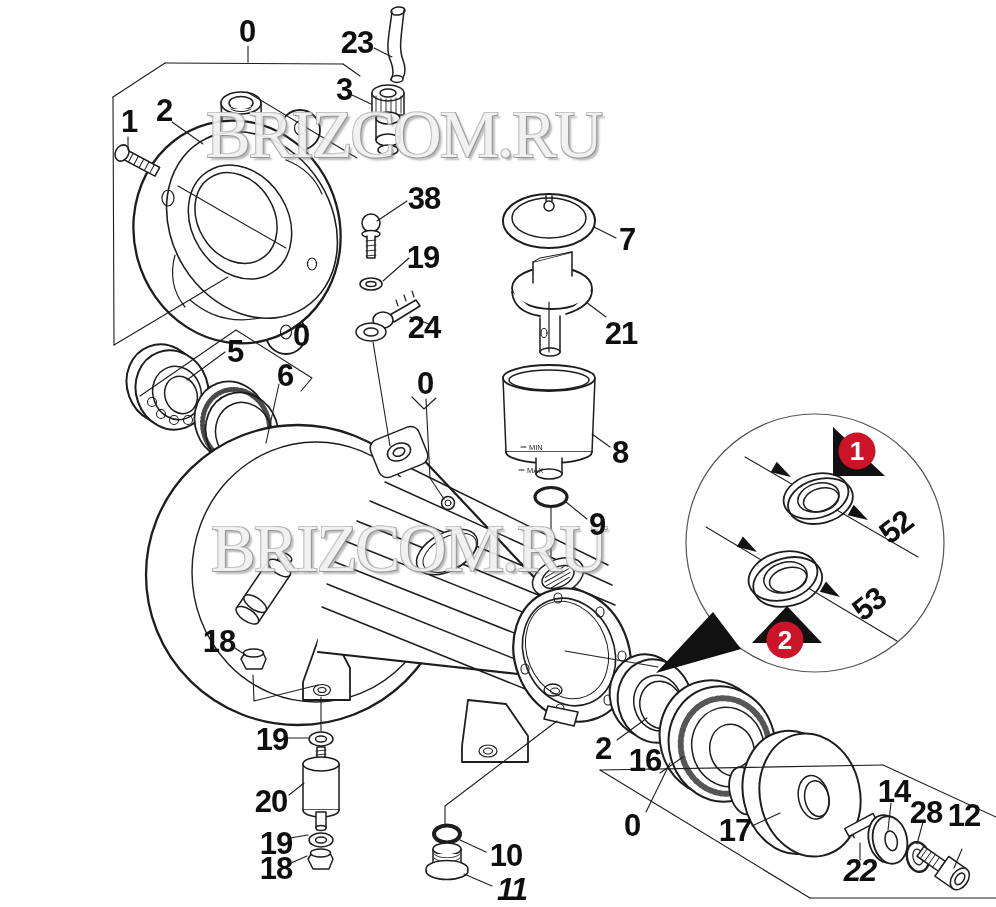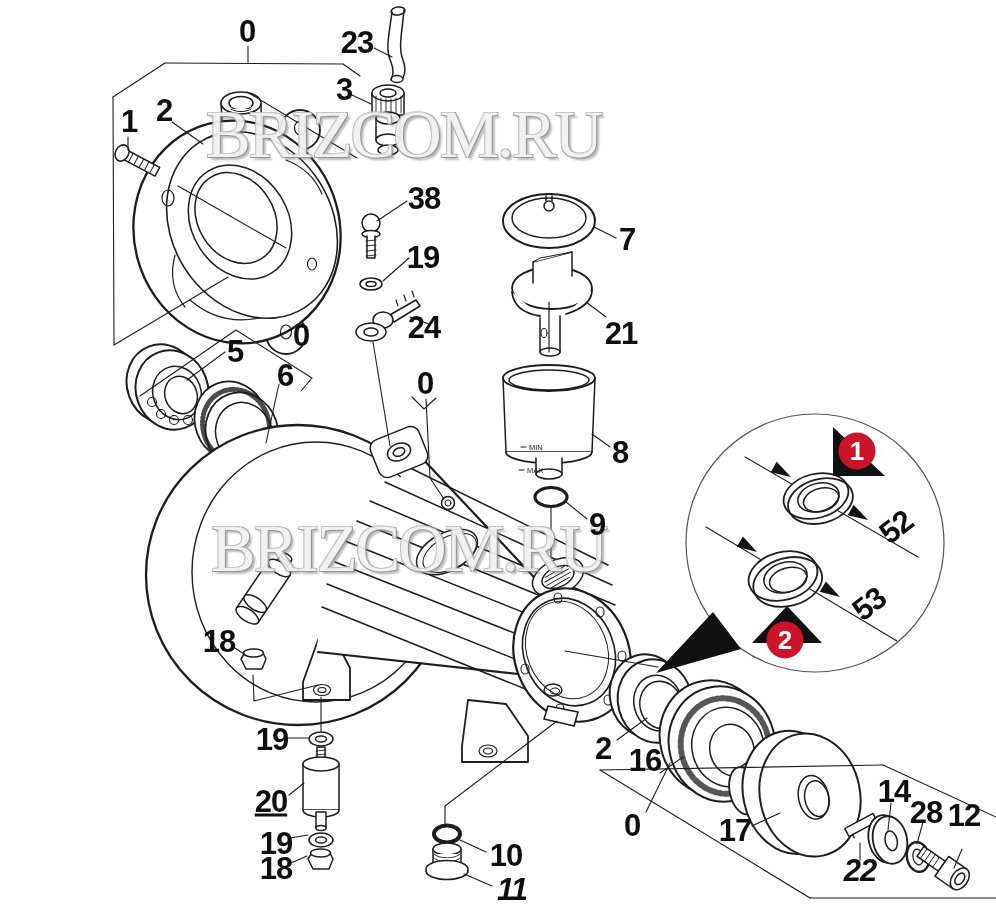--- a/index.html
+++ b/index.html
@@ -463,21 +463,21 @@
       <span class="plabel" style="left: 603px; top: 748px;">2</span>
       <span class="plabel" style="left: 645px; top: 760px;">16</span>
       <span class="plabel" style="left: 632px; top: 825px;">0</span>
       <span class="plabel" style="left: 735px; top: 830px;">17</span>
       <span class="plabel" style="left: 894px; top: 791px; text-align: center;">14</span>
       <span class="plabel" style="left: 926px; top: 812px;">28</span>
       <span class="plabel" style="left: 964px; top: 815px;">12</span>
       <span class="plabel" style="left: 860px; top: 870px; font-style: italic;">22</span>
       <span class="plabel" style="left: 219px; top: 641px;">18</span>
       <span class="plabel" style="left: 272px; top: 739px;">19</span>
-      <span class="plabel" style="left: 271px; top: 801px; text-decoration: underline;">20</span>
+      <span class="plabel" style="left: 271px; top: 801px;">20</span>
       <span class="plabel" style="left: 276px; top: 843px;">19</span>
       <span class="plabel" style="left: 276px; top: 868px;">18</span>
       <span class="plabel" style="left: 506px; top: 855px;">10</span>
       <span class="plabel" style="left: 512px; top: 889px; font-style: italic;">11</span>
       <span class="badge" style="left: 857px; top: 451px; background: rgb(204, 20, 40);">1</span>
       <span class="badge" style="left: 785px; top: 640px; background: rgb(204, 20, 40);">2</span>
     </div>
 </div>
 
 </body></html>

